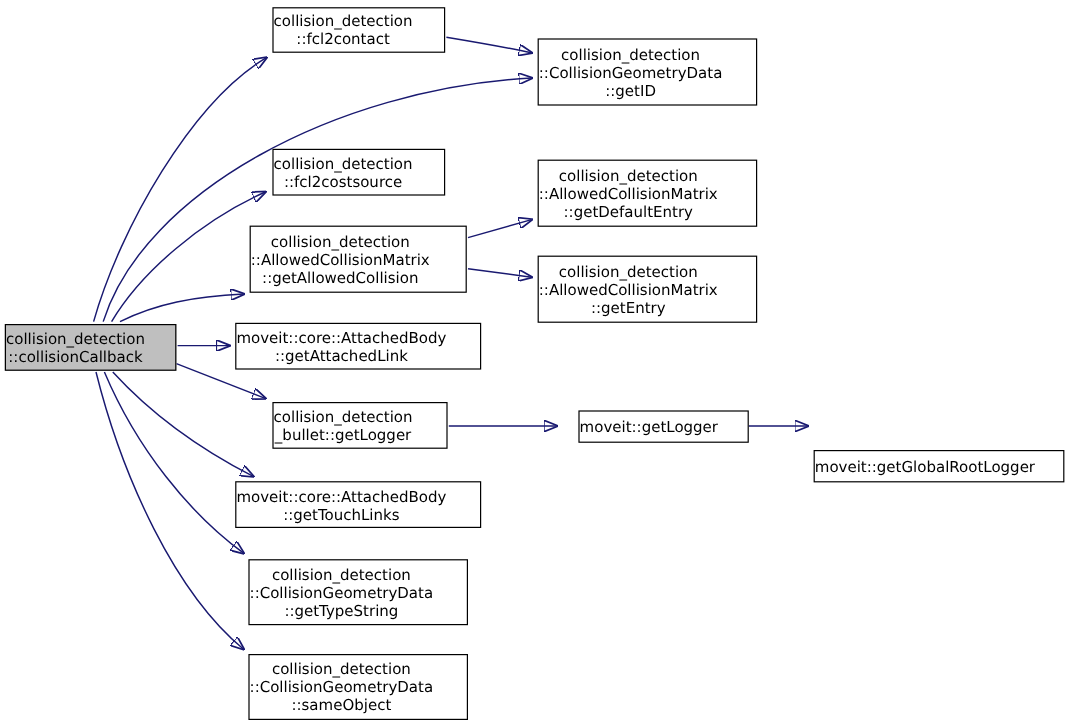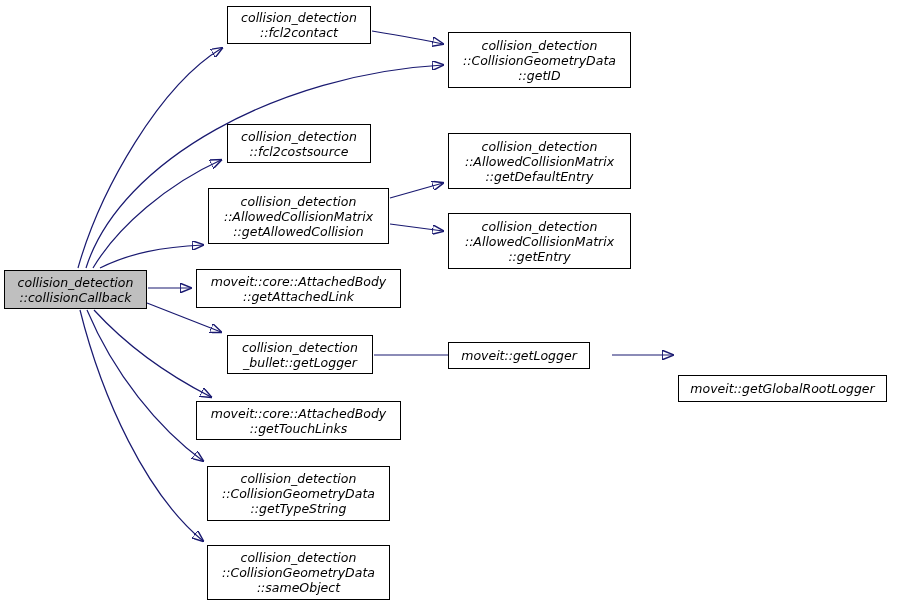--- a/index.html
+++ b/index.html
@@ -22,26 +22,25 @@
     fill: none;
   }
   .node {
     position: absolute;
     box-sizing: border-box;
     border: 1px solid #000000;
     background: #ffffff;
     color: #000000;
     display: flex;
     align-items: center;
-    justify-content: center;
+    justify-content: flex-start;
     text-align: center;
     font-size: 12.5px;
     line-height: 15px;
     cursor: pointer;
-    font-style: italic;
   }
   .node span { white-space: pre-line; }
   .node.highlight { background: #bfbfbf; }
 </style>
 </head>
 <body>
 
 <div class="canvas">
 
   <svg class="edges" viewBox="0 0 897 607" xmlns="http://www.w3.org/2000/svg">
@@ -108,21 +107,21 @@
   <div class="node" style="left:196px; top:269px; width:205px; height:39px;">
     <span>moveit::core::AttachedBody
 ::getAttachedLink</span>
   </div>
 
   <div class="node" style="left:227px; top:335px; width:146px; height:39px;">
     <span>collision_detection
 _bullet::getLogger</span>
   </div>
 
-  <div class="node" style="left:448px; top:342px; width:142px; height:27px;">
+  <div class="node" style="left:482px; top:342px; width:142px; height:27px;">
     <span>moveit::getLogger</span>
   </div>
 
   <div class="node" style="left:678px; top:342px; width:209px; height:27px;margin-top:33px;">
     <span>moveit::getGlobalRootLogger</span>
   </div>
 
   <div class="node" style="left:196px; top:401px; width:205px; height:39px;">
     <span>moveit::core::AttachedBody
 ::getTouchLinks</span>

